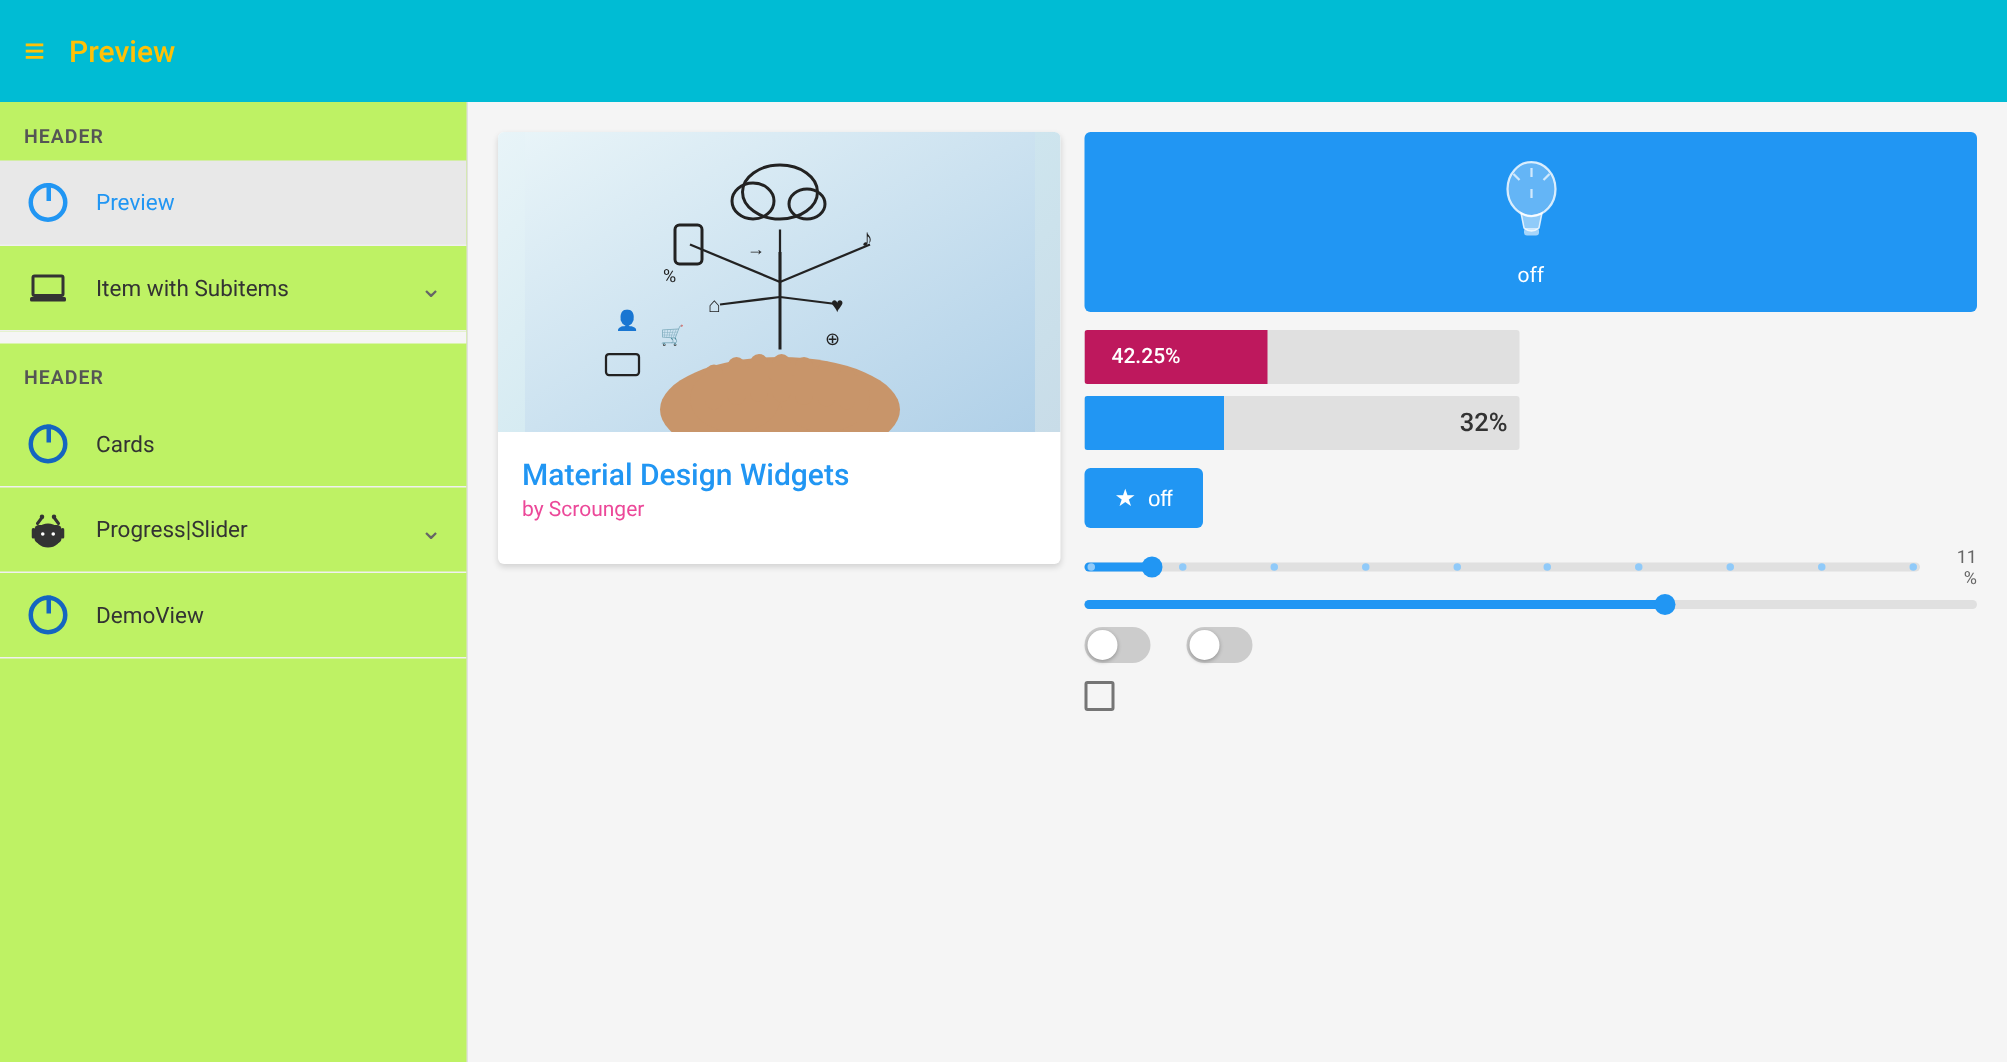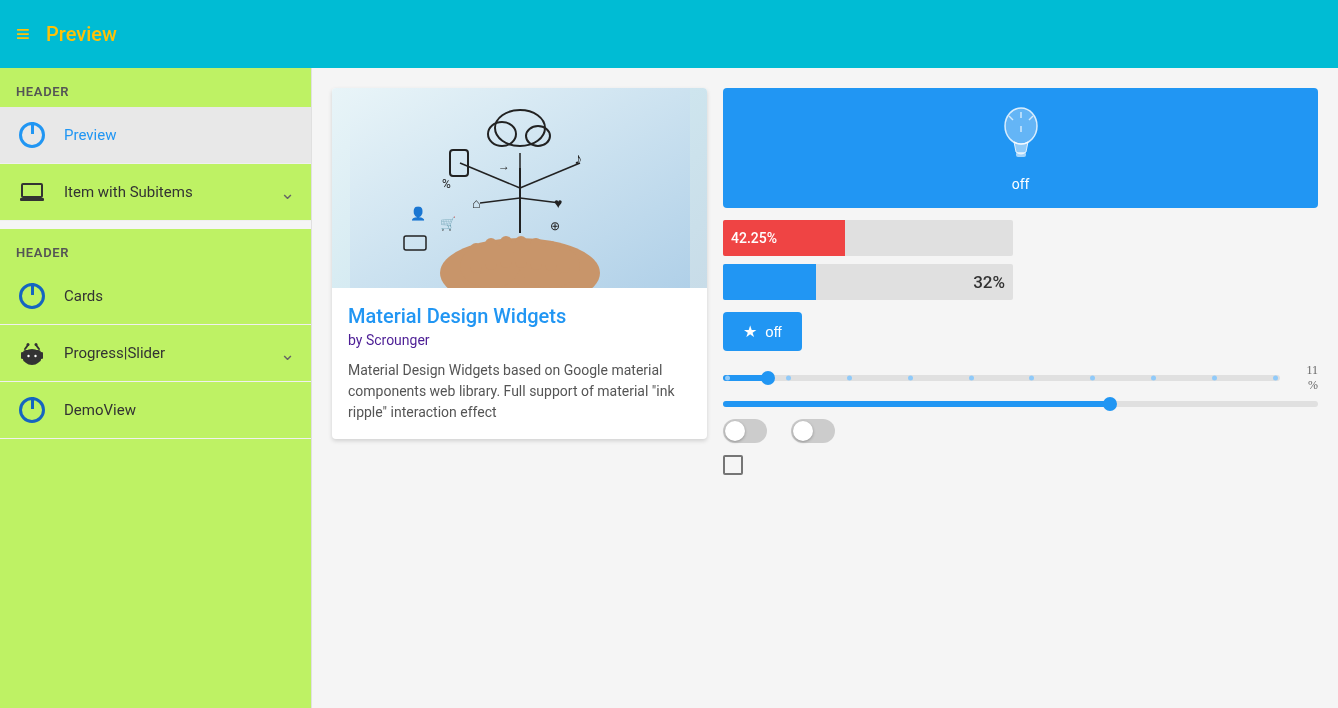--- a/index.html
+++ b/index.html
@@ -146,21 +146,21 @@
       padding: 16px;
     }
     .card-title {
       font-size: 20px;
       color: #2196F3;
       font-weight: 500;
       margin-bottom: 4px;
     }
     .card-subtitle {
       font-size: 14px;
-      color: #4c1d95;
+      color: #ec4899;
       margin-bottom: 12px;
     }
     .card-text {
       font-size: 14px;
       color: #555;
       line-height: 1.5;
     }
 
     
     .widgets-panel {
@@ -202,25 +202,25 @@
     .progress-bar-container {
       display: flex;
       align-items: center;
       background: #e0e0e0;
       border-radius: 2px;
       height: 36px;
       overflow: hidden;
       position: relative;
     }
     .progress-fill-yellow {
-      background: #ef4444;
+      background: #be185d;
       height: 100%;
       display: flex;
       align-items: center;
-      padding: 0 8px;
+      padding: 0 18px;
     }
     .progress-fill-blue {
       background: #2196F3;
       height: 100%;
       display: flex;
       align-items: center;
       padding: 0 8px;
     }
     .progress-label {
       color: #fff;
@@ -257,21 +257,20 @@
     
     .slider-section {
       display: flex;
       flex-direction: column;
       gap: 8px;
     }
     .slider-row {
       display: flex;
       align-items: center;
       gap: 8px;
-      font-family: Liberation Serif, serif;
     }
     .slider-track {
       flex: 1;
       height: 4px;
       background: #e0e0e0;
       border-radius: 2px;
       position: relative;
     }
     .slider-fill {
       position: absolute;
@@ -454,21 +453,20 @@
             <text x="200" y="142" font-size="12" fill="#222">⊕</text>
 
             <text x="60" y="130" font-size="13" fill="#222">👤</text>
 
             <rect x="54" y="148" width="22" height="14" rx="2" fill="none" stroke="#222" stroke-width="1.5"></rect>
           </svg>
         </div>
         <div class="card-body">
           <div class="card-title">Material Design Widgets</div>
           <div class="card-subtitle">by Scrounger</div>
-          <div class="card-text">Material Design Widgets based on Google material components web library. Full support of material "ink ripple" interaction effect</div>
         </div>
       </div>
 
       <div class="widgets-panel">
 
         <div class="light-widget">
           <div class="bulb-icon">
             <svg width="50" height="60" viewBox="0 0 50 60" xmlns="http://www.w3.org/2000/svg">
               <ellipse cx="25" cy="22" rx="16" ry="18" fill="rgba(255,255,255,0.3)" stroke="rgba(255,255,255,0.8)" stroke-width="1.5"></ellipse>
               <path d="M18 38 Q25 42 32 38 L30 48 Q25 52 20 48 Z" fill="rgba(255,255,255,0.5)" stroke="rgba(255,255,255,0.8)" stroke-width="1"></path>

